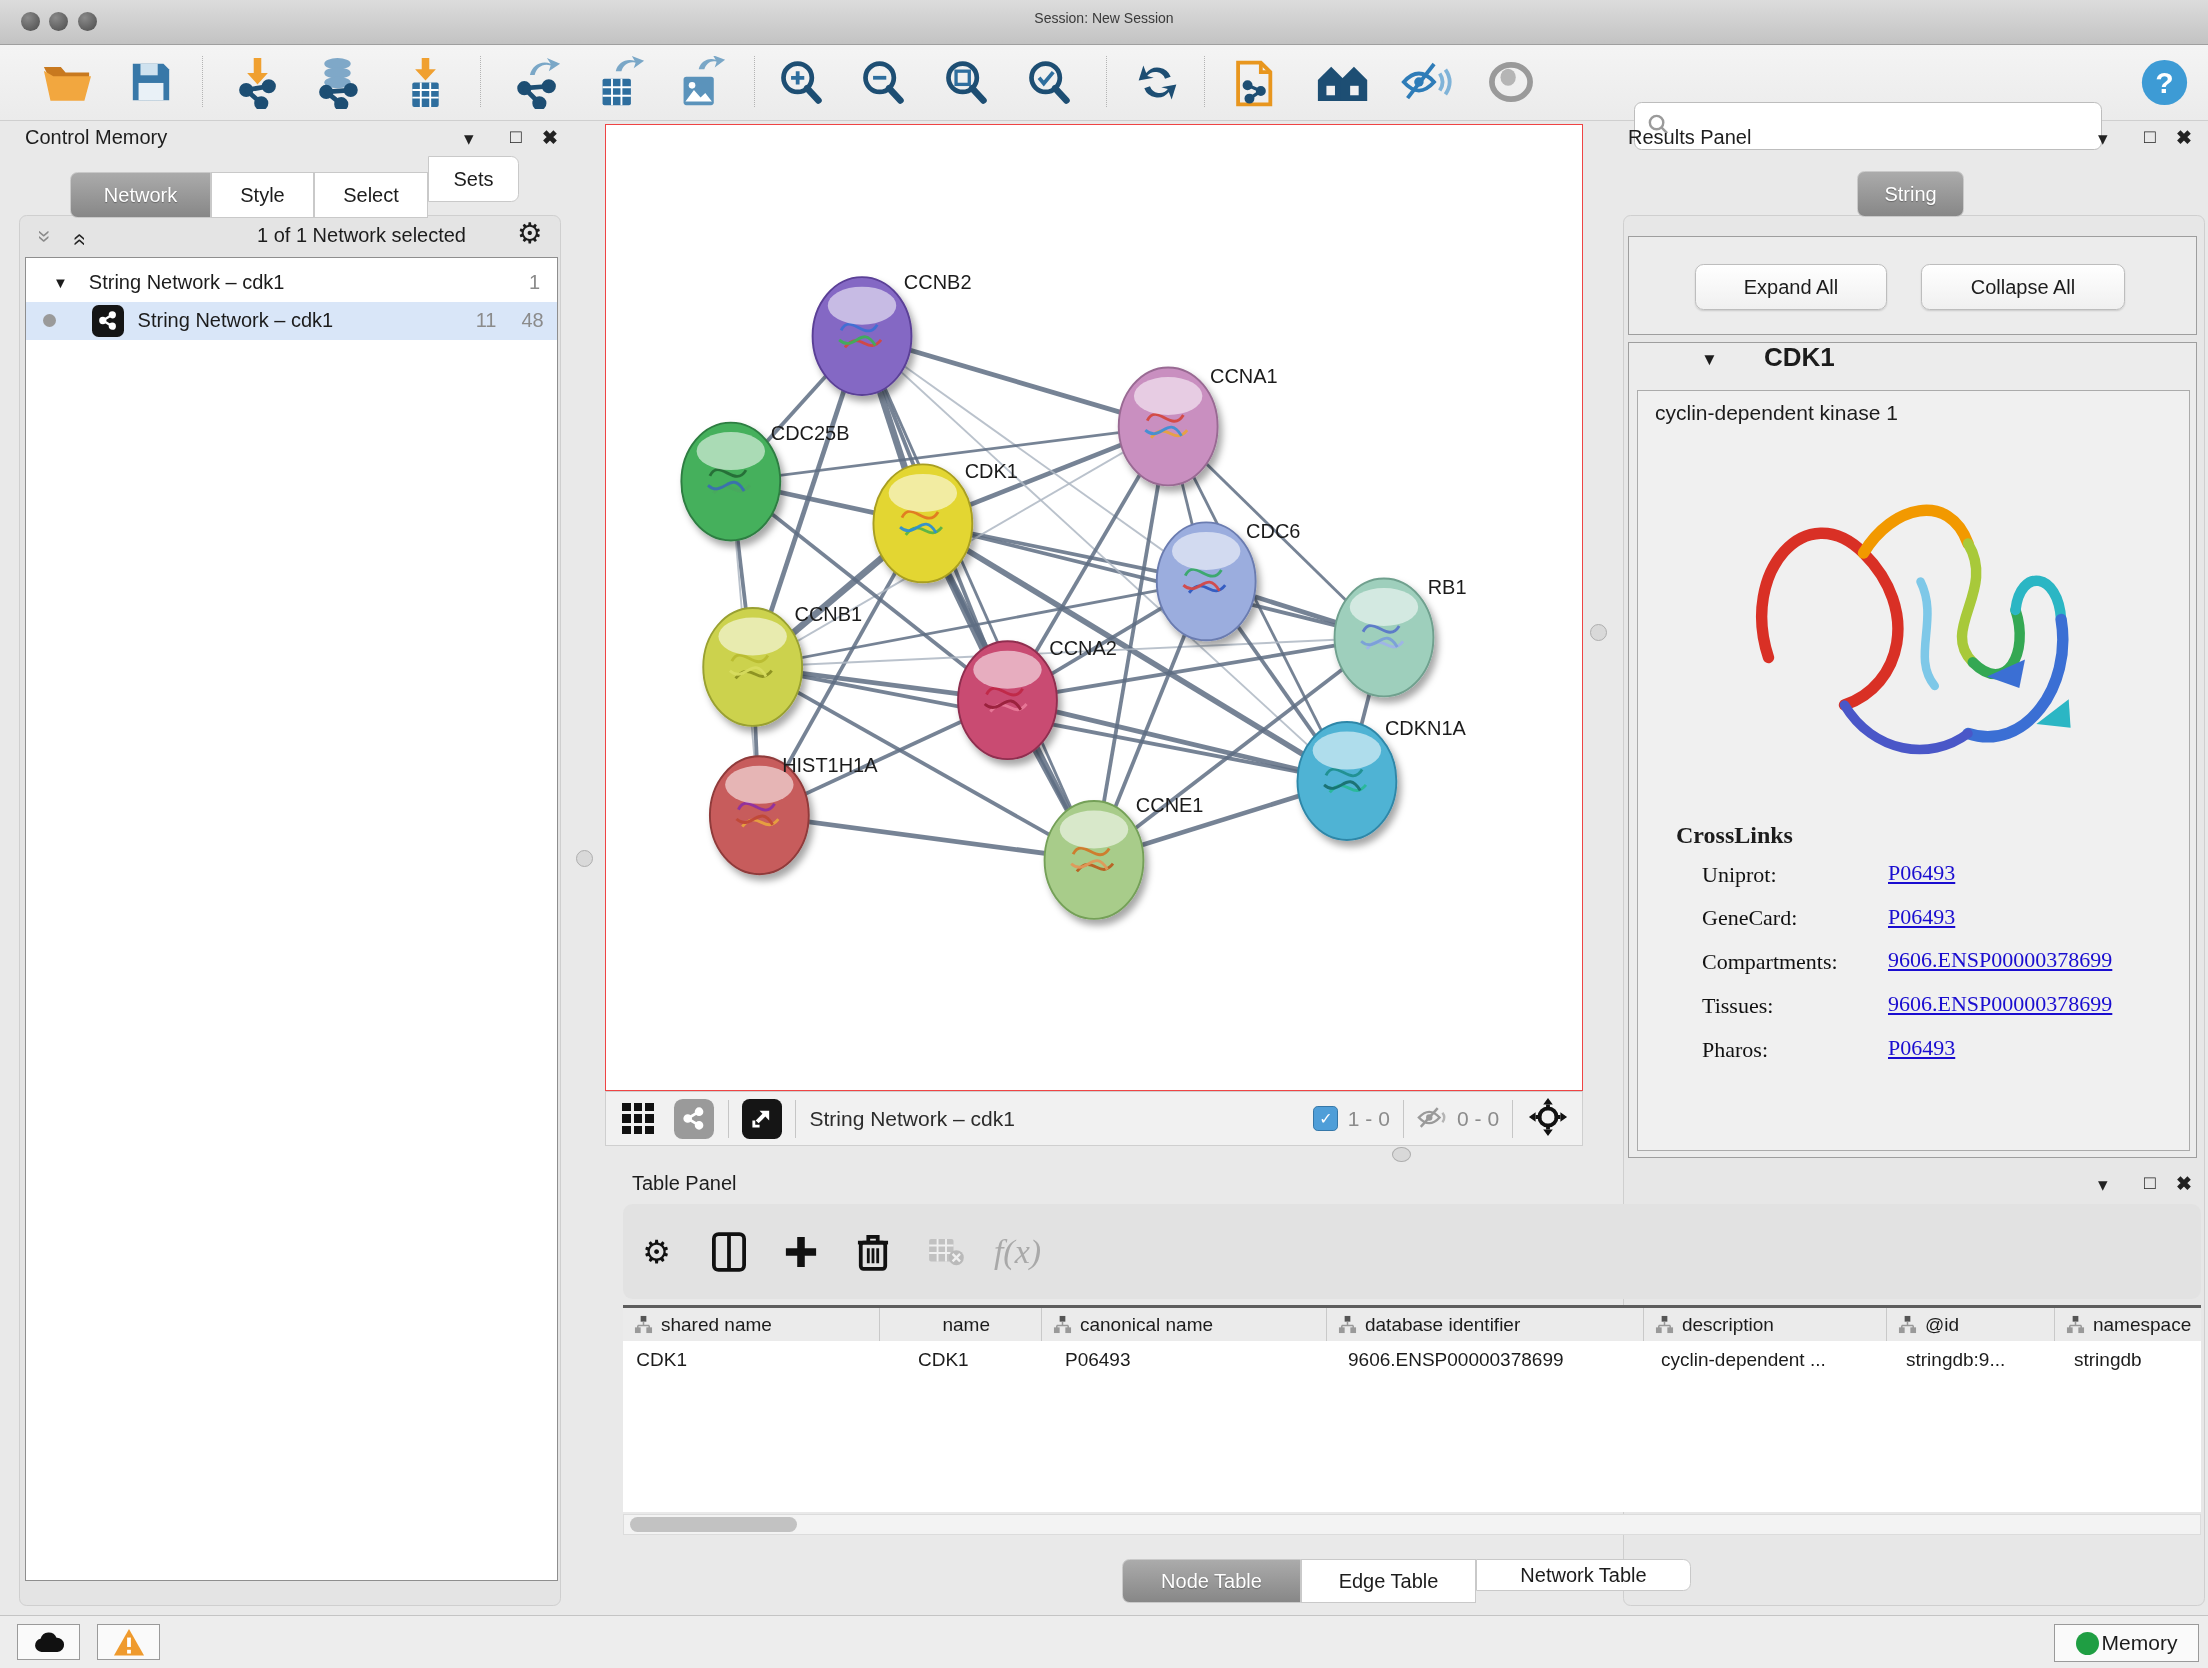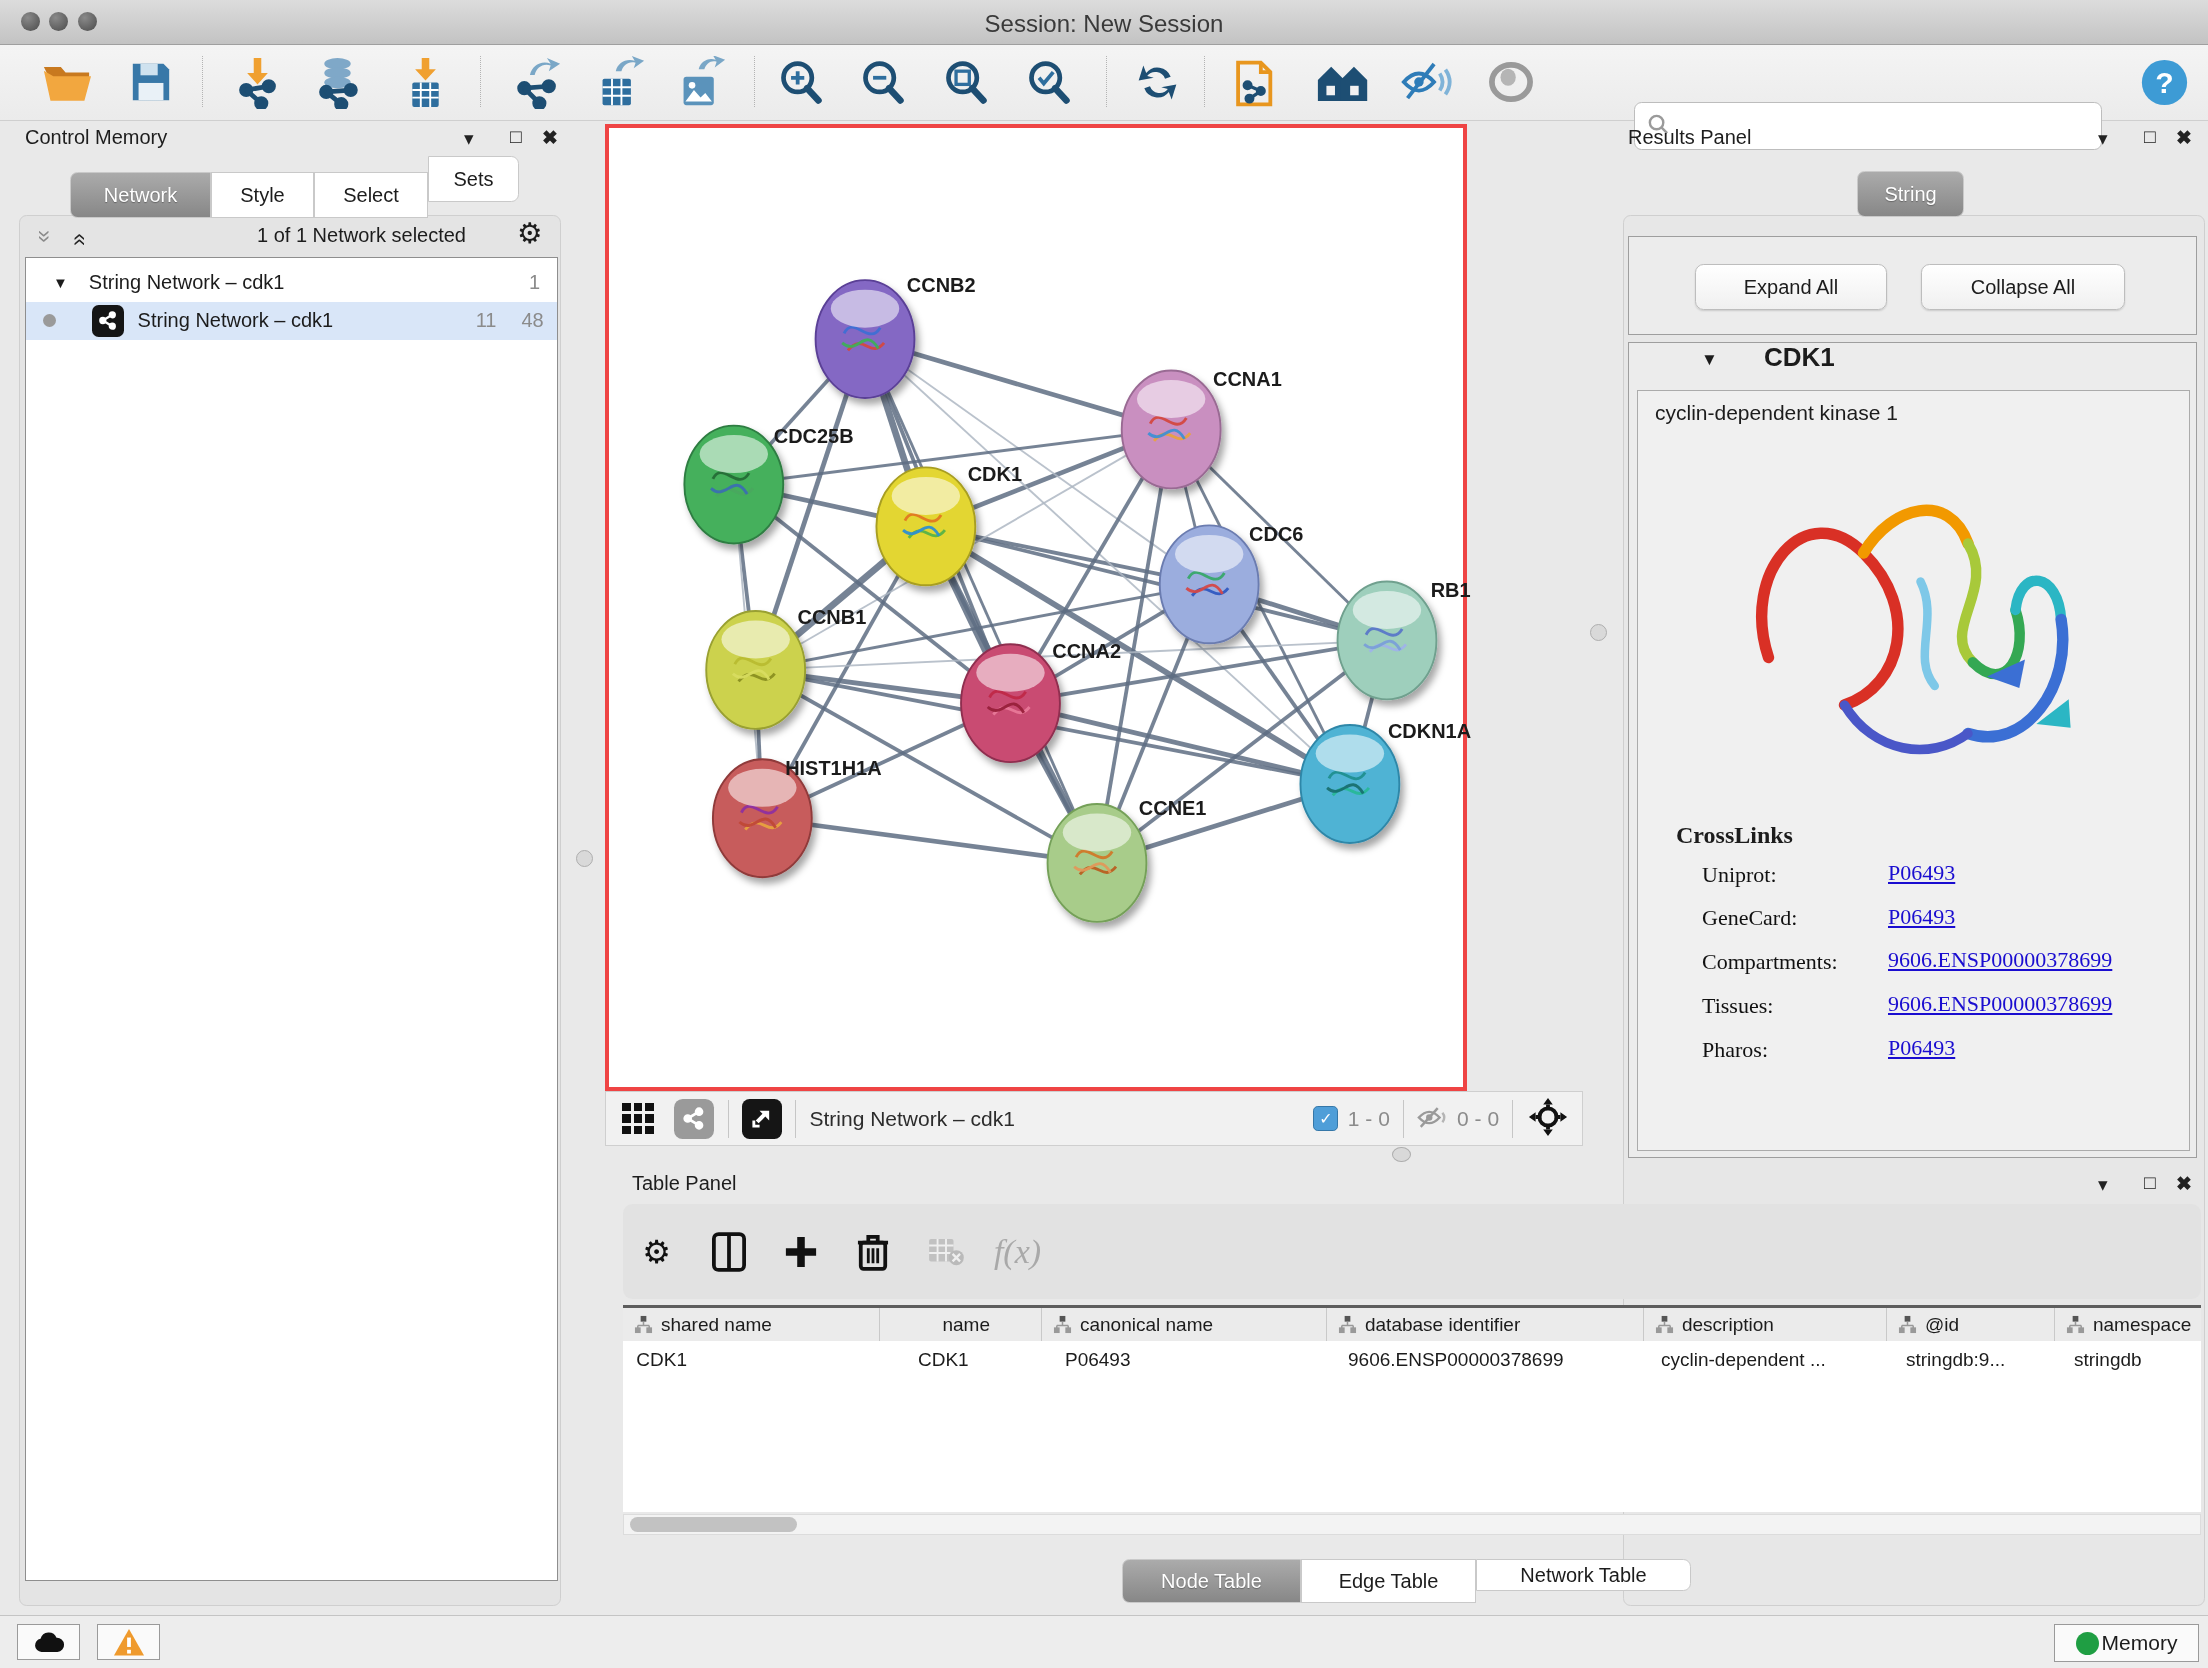--- a/index.html
+++ b/index.html
@@ -3,21 +3,21 @@
 <meta charset="utf-8">
 <style>
   html,body{margin:0;padding:0;}
   body{width:2208px;height:1668px;position:relative;background:#e9e9e9;
        font-family:"Liberation Sans",sans-serif;overflow:hidden;color:#1c1c1c;}
   .abs{position:absolute;}
   
   .titlebar{left:0;top:0;width:2208px;height:44px;background:linear-gradient(#dcdcdc,#c3c3c3);
             border-bottom:1px solid #9f9f9f;}
   .tdot{width:19px;height:19px;border-radius:50%;background:radial-gradient(circle at 35% 30%,#8a8a8a,#4a4a4a);top:12.4px;}
-  .wtitle{width:100%;text-align:center;top:9.5px;font-size:24px;color:#3a3a3a;}
+  .wtitle{width:100%;text-align:center;top:9.5px;font-size:14px;color:#3a3a3a;}
   
   .toolbar{left:0;top:45px;width:2208px;height:75px;background:linear-gradient(#f4f4f4,#ebebeb);
            border-bottom:1px solid #cfcfcf;}
   .tbtn{top:7.6px;width:61px;height:59px;display:flex;align-items:center;justify-content:center;}
   .tsep{top:11.4px;height:51px;border-left:1.9px dotted #b3b3b3;width:0;}
   .searchbox{left:1634px;top:57px;width:468px;height:48px;background:#fff;border:1px solid #bdbdbd;
              border-radius:7.6px;display:flex;align-items:center;padding-left:11.4px;box-sizing:border-box;}
   .searchbox input{border:none;outline:none;font-size:20px;width:409px;background:transparent;
                    font-family:"Liberation Sans",sans-serif;}
   
@@ -28,21 +28,21 @@
   .tab.sel{background:linear-gradient(#ababab,#878787);color:#fff;text-shadow:0 1px 1px #666;}
   .roundL{border-radius:7.6px 0 0 7.6px;} .roundR{border-radius:0 7.6px 7.6px 0;}
   
   .cp-box{left:19px;top:215px;width:540px;height:1389px;background:#e4e4e4;border:1px solid #cfcfcf;border-radius:7.6px;}
   .cp-list{left:25px;top:257px;width:531px;height:1322px;background:#fff;border:1px solid #8e8e8e;}
   .treerow{height:38px;display:flex;align-items:center;font-size:20px;}
   .selrow{background:#d9e6f8;}
   .gray{color:#8b8b8b;}
   .shareic{width:32px;height:32px;border-radius:6.7px;background:#151515;display:flex;align-items:center;justify-content:center;}
   
-  .netcanvas{left:605px;top:124px;width:862px;height:967px;background:#fff;border:4px solid #ef4444;box-sizing:border-box;font-weight:bold;}
+  .netcanvas{left:605px;top:124px;width:978px;height:967px;background:#fff;border:1px solid #ef4444;box-sizing:border-box;}
   .netbar{left:605px;top:1091px;width:978px;height:55px;background:#f1f1f1;border:1px solid #cfcfcf;
           box-sizing:border-box;display:flex;align-items:center;}
   .nbsep{height:38px;border-left:1px solid #c6c6c6;margin:0 13.3px;}
   .blksq{width:40px;height:40px;border-radius:7.6px;background:#151515;display:flex;align-items:center;justify-content:center;}
   .gridic span{display:inline-block;width:8.6px;height:8.6px;background:#111;margin:1.4px;}
   .chk{width:23px;height:23px;border-radius:4.8px;background:#4f9ed8;border:1px solid #3577a8;color:#fff;
        font-size:16px;display:flex;align-items:center;justify-content:center;}
   
   .rp-box{left:1623px;top:215px;width:580px;height:1389px;background:#e7e7e7;border:1px solid #cfcfcf;border-radius:7.6px;}
   .rp-btnbox{left:1628px;top:236px;width:569px;height:99px;background:#ececec;border:1px solid #9e9e9e;box-sizing:border-box;}

